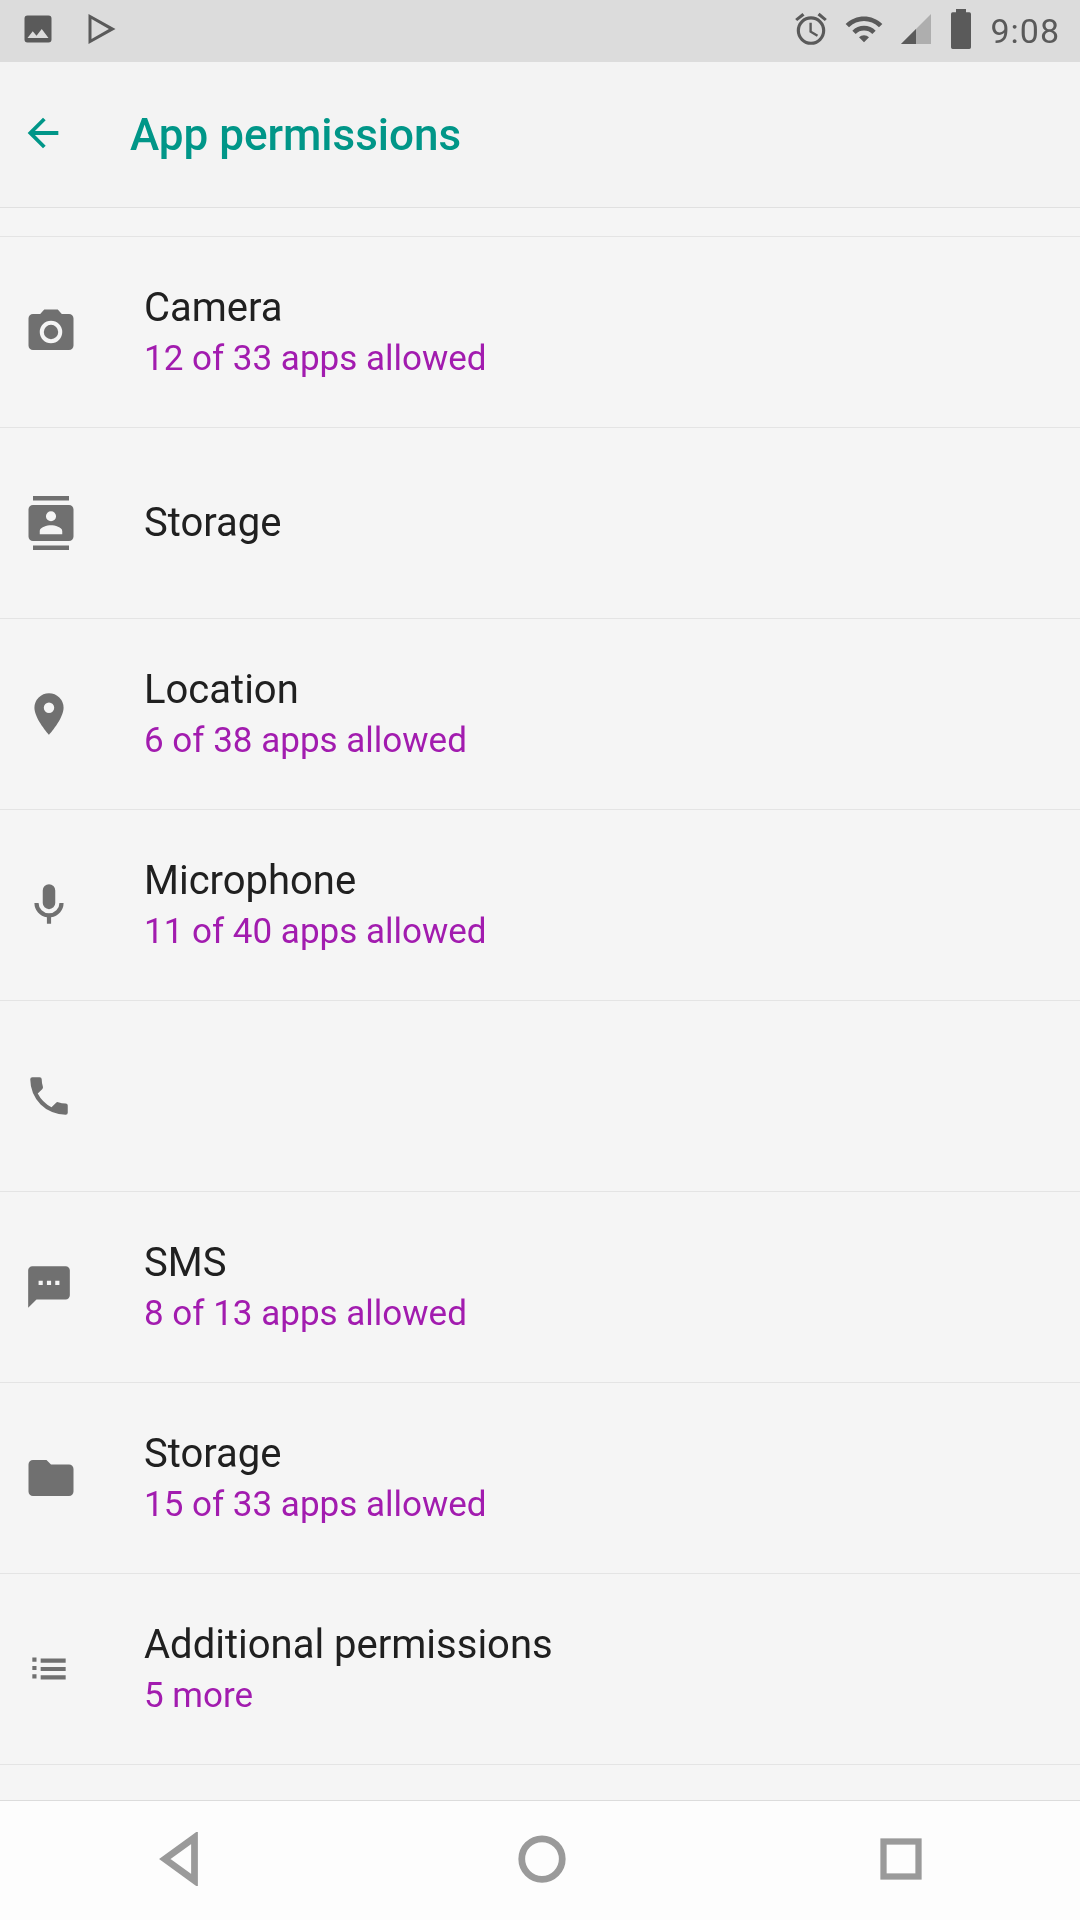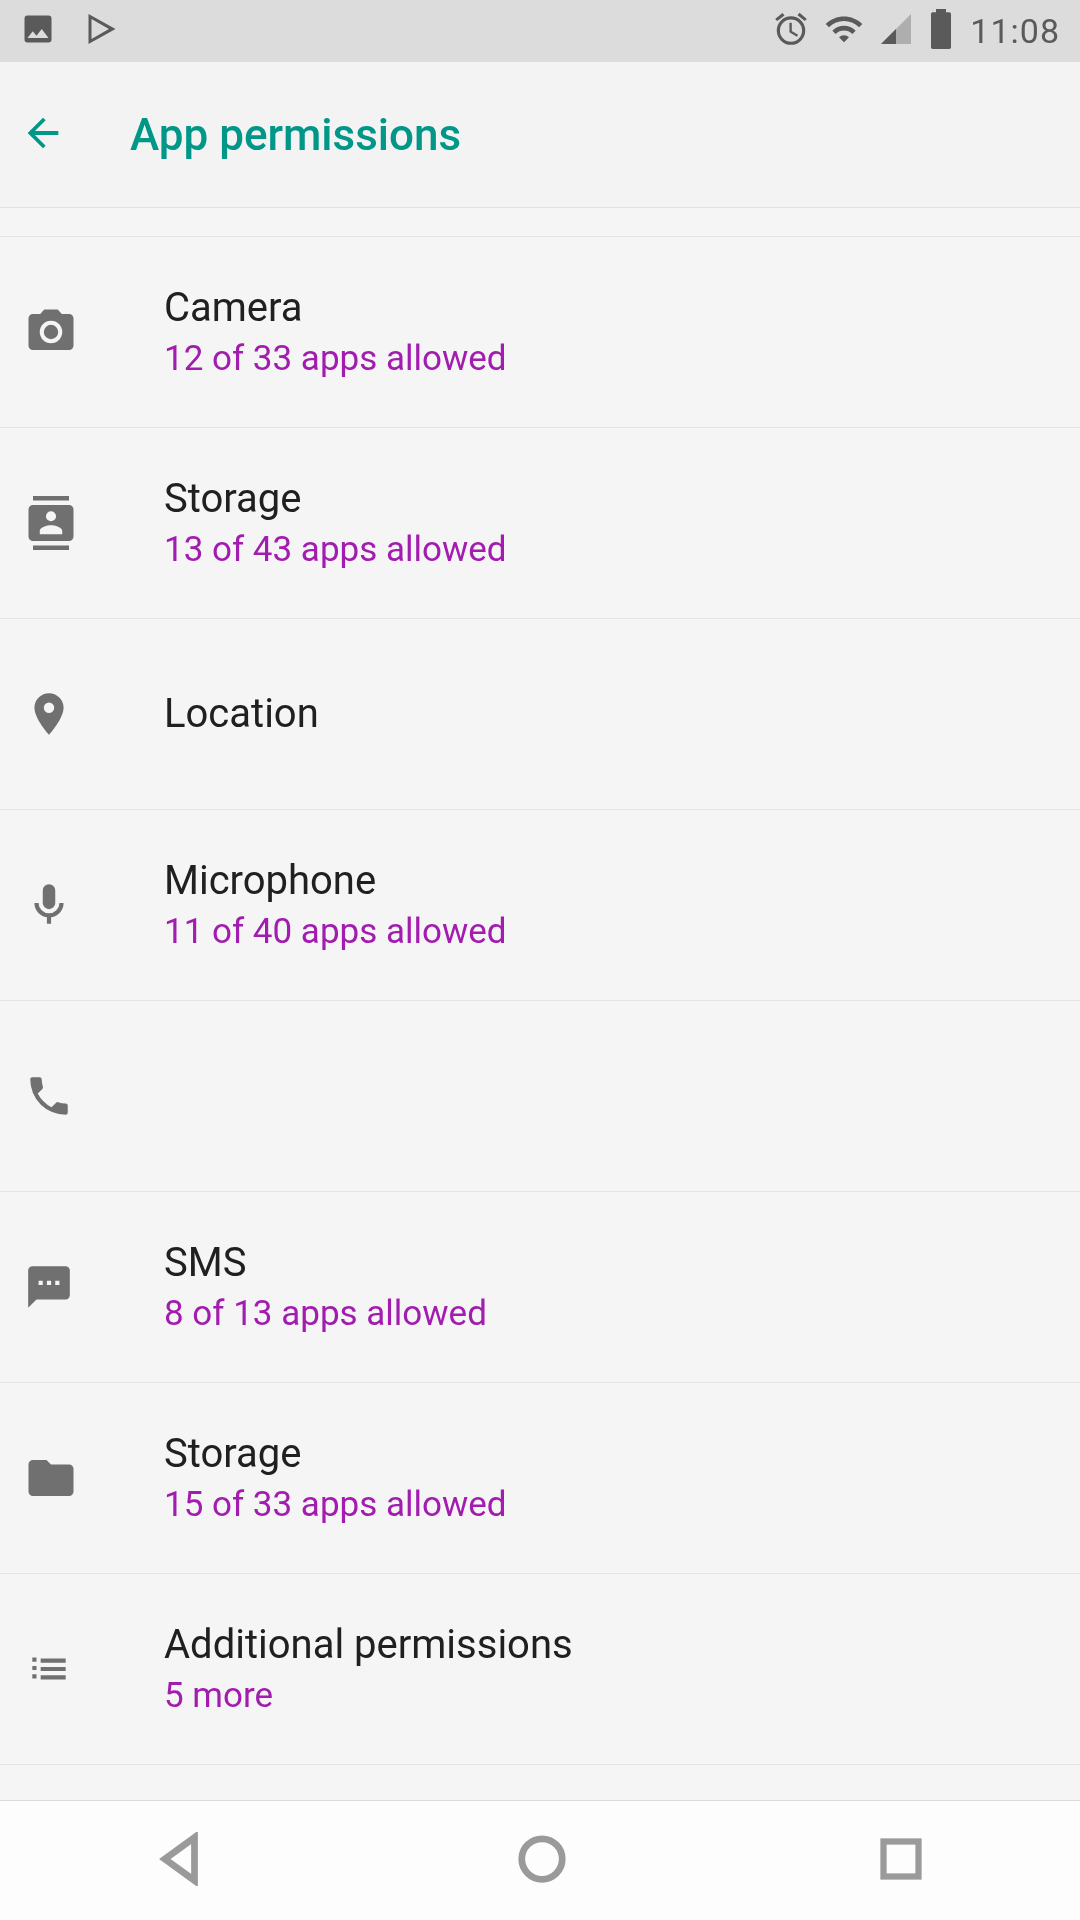--- a/index.html
+++ b/index.html
@@ -30,21 +30,20 @@
     
     .list { width:100%; margin-top:28px; }
     .row {
       height:192px; width:100%;
       display:flex; align-items:center;
       padding-left:24px;
       background:#f5f5f5;
       border-top:1px solid #e4e4e4;
       border-bottom:1px solid #e4e4e4;
       margin-bottom:-1px;
-      gap:20px;
     }
     .row .icon-holder {
       width:120px; display:flex; justify-content:flex-start;
     }
     .row .icon-holder svg { fill:#707070; }
     .row .texts { display:flex; flex-direction:column; justify-content:center; }
     .row .title { font-size:40px; color:#202020; line-height:1.1; }
     .row .sub  { font-size:35px; color:#a21caf; margin-top:8px; }
 
     
@@ -86,21 +85,21 @@
       <svg width="36" height="36" viewBox="0 0 24 24">
           <path fill="#5a5a5a" opacity=".35" d="M2 22h20V2L2 22z"></path>
           <path fill="#5a5a5a" d="M2 22h10V12L2 22z"></path>
         </svg>
     </span>
     <span>
       <svg width="26" height="40" viewBox="0 0 12 24">
           <path d="M9 2V0H3v2H1a1 1 0 0 0-1 1v20a1 1 0 0 0 1 1h10a1 1 0 0 0 1-1V3a1 1 0 0 0-1-1H9z"></path>
         </svg>
     </span>
-    <span class="status-time">11:08</span>
+    <span class="status-time">9:08</span>
   </div>
 </div>
 
 <div class="app-bar">
   <span class="back-arrow">
     <svg width="46" height="46" viewBox="0 0 24 24">
         <path d="M20 11H7.8l5.6-5.6L12 4l-8 8 8 8 1.4-1.4L7.8 13H20v-2z"></path>
       </svg>
   </span>
   <span class="page-title">App permissions</span>
@@ -121,32 +120,32 @@
   </div>
 
   <div class="row">
     <span class="icon-holder">
       <svg width="54" height="54" viewBox="0 0 24 24">
           <path d="M4 0h16v2H4V0zm0 22h16v2H4v-2zM20 4H4a2 2 0 0 0-2 2v12a2 2 0 0 0 2 2h16a2 2 0 0 0 2-2V6a2 2 0 0 0-2-2zm-8 2.75A2.25 2.25 0 1 1 9.75 9 2.25 2.25 0 0 1 12 6.75zM17 17H7v-1.5c0-1.67 3.33-2.5 5-2.5s5 .83 5 2.5V17z"></path>
         </svg>
     </span>
     <div class="texts">
       <span class="title">Storage</span>
-      <span class="sub">13 of 43 apps allowed</span>
     </div>
   </div>
 
   <div class="row">
     <span class="icon-holder">
       <svg width="50" height="50" viewBox="0 0 24 24">
           <path d="M12 2a7 7 0 0 0-7 7c0 5.25 7 13 7 13s7-7.75 7-13a7 7 0 0 0-7-7zm0 9.5A2.5 2.5 0 1 1 14.5 9 2.5 2.5 0 0 1 12 11.5z"></path>
         </svg>
     </span>
     <div class="texts">
       <span class="title">Location</span>
+      <span class="sub">6 of 38 apps allowed</span>
     </div>
   </div>
 
   <div class="row">
     <span class="icon-holder">
       <svg width="50" height="50" viewBox="0 0 24 24">
           <path d="M12 14a3 3 0 0 0 3-3V5a3 3 0 1 0-6 0v6a3 3 0 0 0 3 3zm5-3a5 5 0 0 1-10 0H5a7 7 0 0 0 6 6.92V21h2v-3.08A7 7 0 0 0 19 11h-2z"></path>
         </svg>
     </span>
     <div class="texts">

